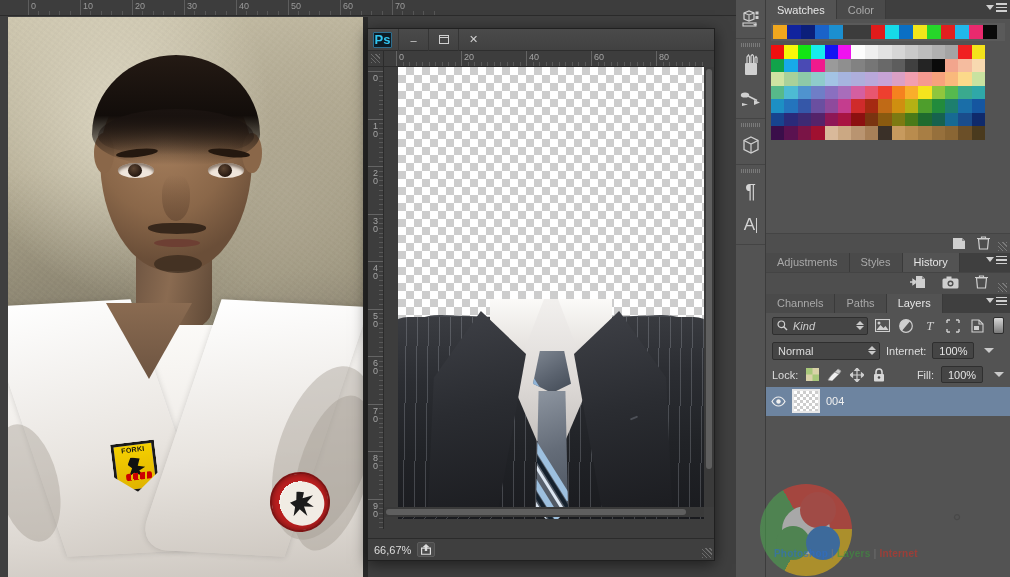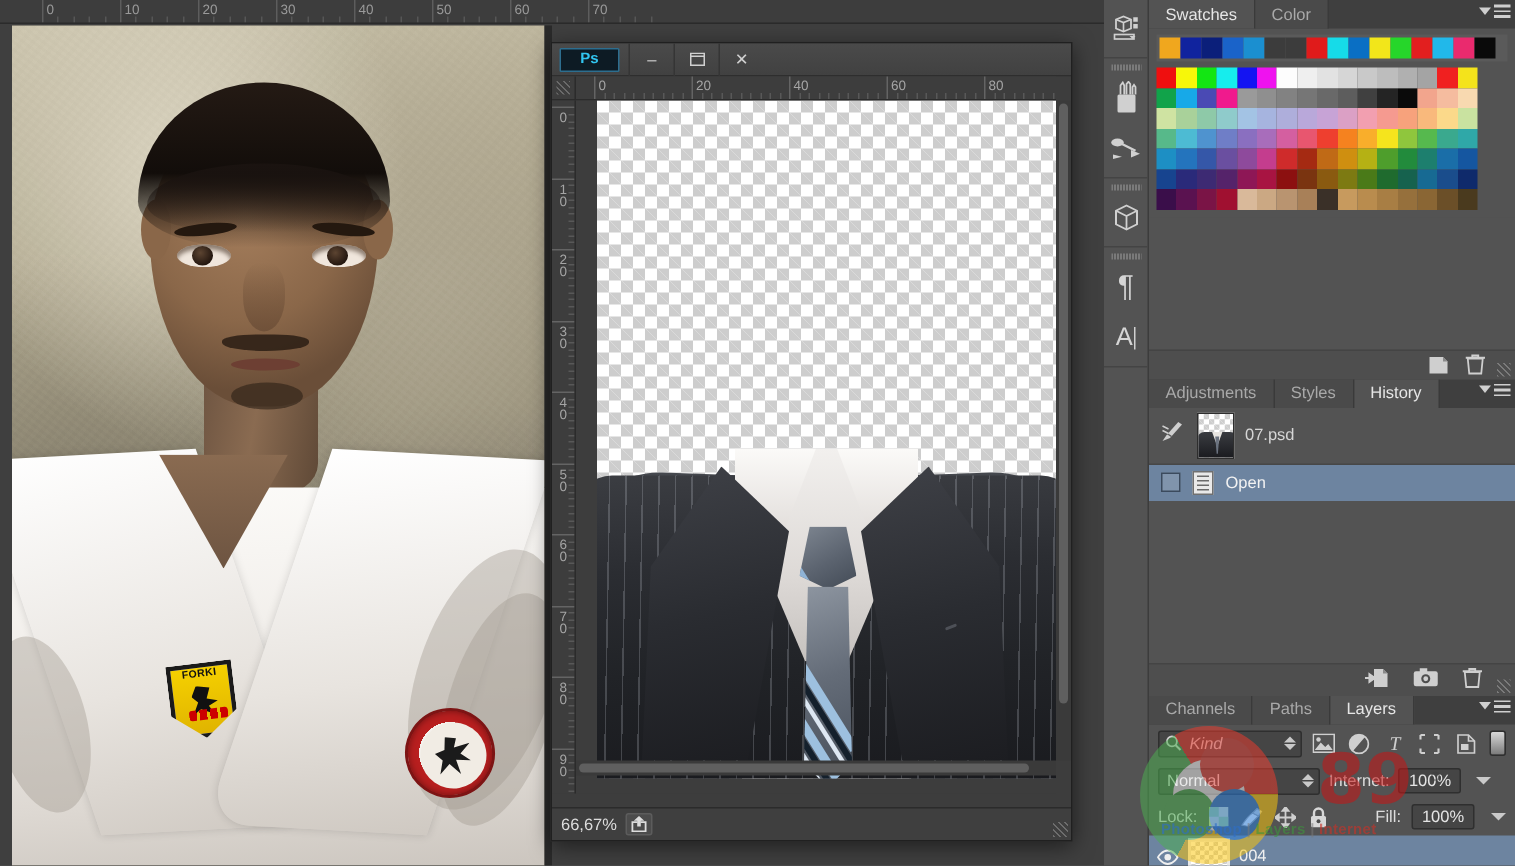--- a/index.html
+++ b/index.html
@@ -140,22 +140,22 @@
     position: absolute; left: 367px; top: 28px; width: 348px; height: 533px;
     background: #3d3d3d; border: 1px solid #202020;
     box-shadow: 0 3px 14px rgba(0,0,0,.55);
   }
   .doc-title {
     height: 22px; background: linear-gradient(180deg,#4a4a4a,#414141);
     border-bottom: 1px solid #2e2e2e;
     display: flex; align-items: center; padding-left: 5px; gap: 6px;
   }
   .ps-logo {
-    width: 40px; height: 16px; background: #0d1b24; border: 1px solid #2d6e8f;
-    color: #31c5f0; font-size: 10px; font-weight: bold;
+    width: 19px; height: 16px; background: #0d1b24; border: 1px solid #2d6e8f;
+    color: #31c5f0; font-size: 13px; font-weight: bold;
     display:flex; align-items:center; justify-content:center; border-radius:1px;text-align:center;
   }
   .doc-title .tl { font-size: 11px; color: #d6d6d6; flex: 1; }
   .win-btns { display: flex; height: 22px; }
   .win-btn { width: 30px; height: 22px; display:flex; align-items:center; justify-content:center;
     color:#d0d0d0; font-size:11px; border-left:1px solid #353535; cursor:default; }
 
   .doc-body { position: relative; width: 346px; height: 488px; background: #3d3d3d; }
   .corner-box { position:absolute; left:0; top:0; width:16px; height:16px; background:#3d3d3d;
     border-right:1px solid #2b2b2b; border-bottom:1px solid #2b2b2b; }
@@ -983,41 +983,20 @@
       <span class="ptab active">History</span>
       <span class="pmenu">
         <span class="tri"></span>
           <span class="bars">
             <i></i>
             <i></i>
             <i></i>
           </span>
       </span>
     </div>
-    <div class="hist-body">
-      <div class="hist-snap">
-        <span>
-          <svg width="17" height="15" viewBox="0 0 17 15">
-              <path d="M1 13l5-2 8-9-2.5-1.6-8 9z" fill="#cfcfcf"></path>
-              <path d="M4 8l3 2" stroke="#5a5a5a" stroke-width="1"></path>
-              <path d="M1 3l4 2M1 6l4 2" stroke="#cfcfcf" stroke-width="1"></path>
-            </svg>
-        </span>
-        <span class="hist-thumb">
-            <span class="mini"></span>
-          </span>
-        <span class="lbl">07.psd</span>
-      </div>
-      <div class="hist-item">
-        <span class="chk"></span>
-        <span class="docico"></span>
-        <span class="lbl">Open</span>
-      </div>
-      <div class="hist-fill"></div>
-    </div>
     <div class="hist-foot">
       <span>
         <svg width="16" height="14" viewBox="0 0 16 14">
             <path d="M6 1h6l3 3v9H6z" fill="#cfcfcf"></path>
             <path d="M12 1v3h3" fill="#8a8a8a"></path>
             <path d="M0 7h5M3 4.5L6.5 7 3 9.5z" stroke="#cfcfcf" stroke-width="1.4" fill="#cfcfcf"></path>
           </svg>
       </span>
       <span>
         <svg width="17" height="13" viewBox="0 0 17 13">
@@ -1153,21 +1132,20 @@
   </div>
 
   <div class="wm">
     <div class="chrome">
       <span class="ring"></span>
         <span class="white"></span>
       <span class="r"></span>
         <span class="g"></span>
         <span class="b"></span>
     </div>
-    <span class="t8">89</span>
     <span class="t2">°</span>
     <span class="sub">
       <span class="ps">Photoshop</span>
       <span class="sep">|</span>
       <span class="of">Layers</span>
       <span class="sep">|</span>
       <span class="it">Internet</span>
     </span>
   </div>
 

